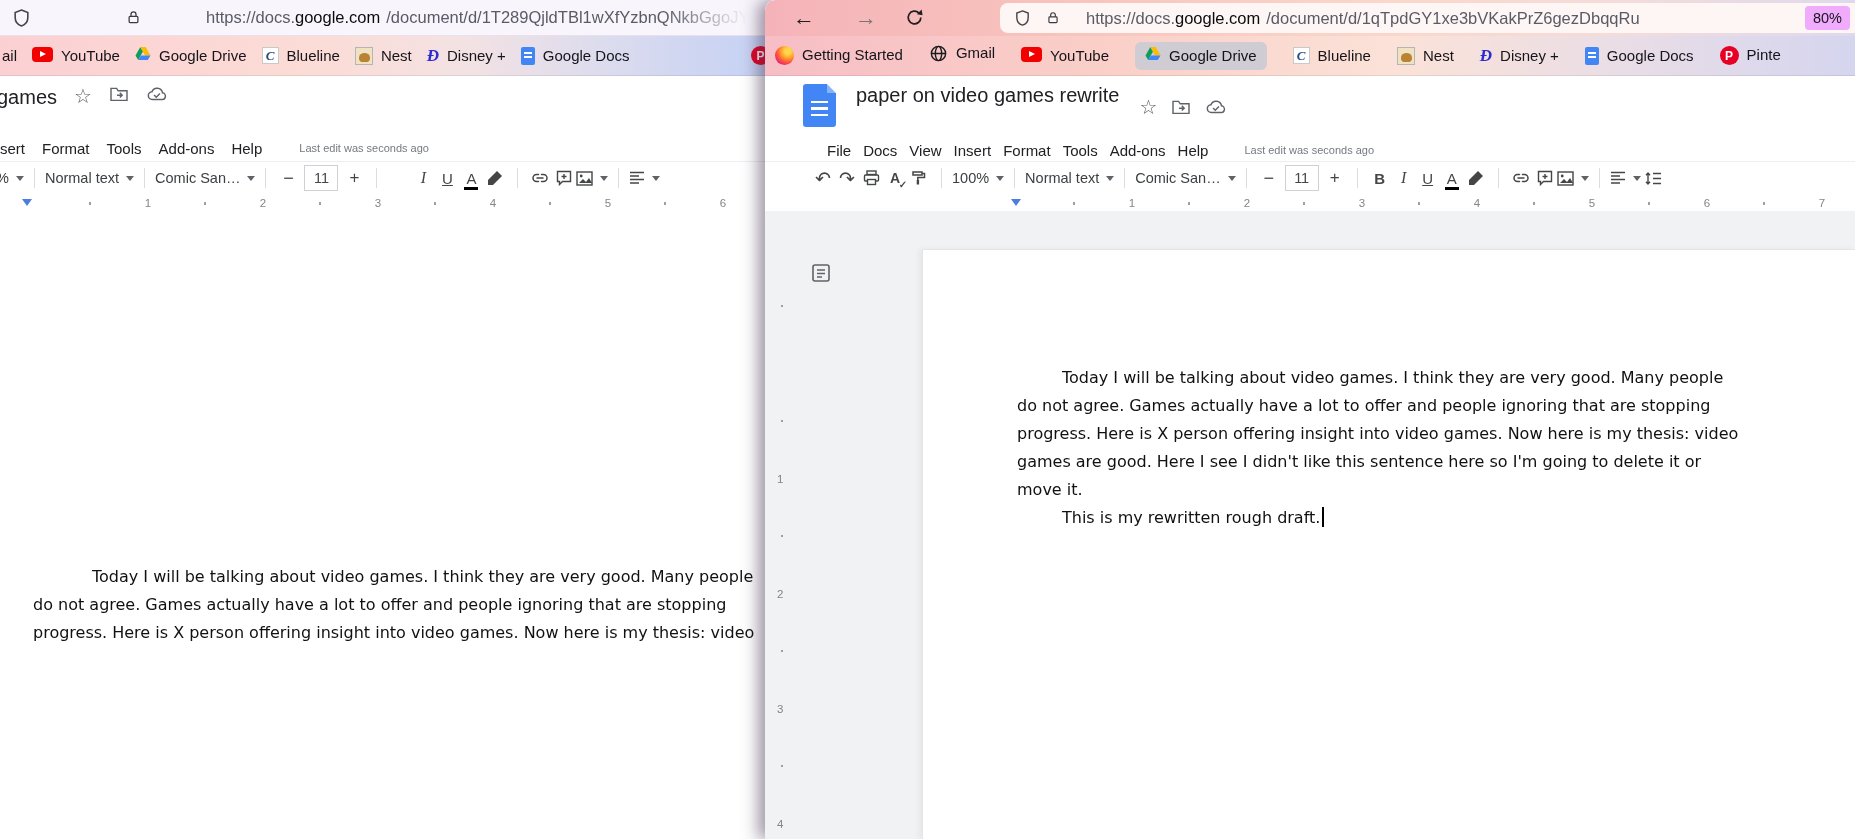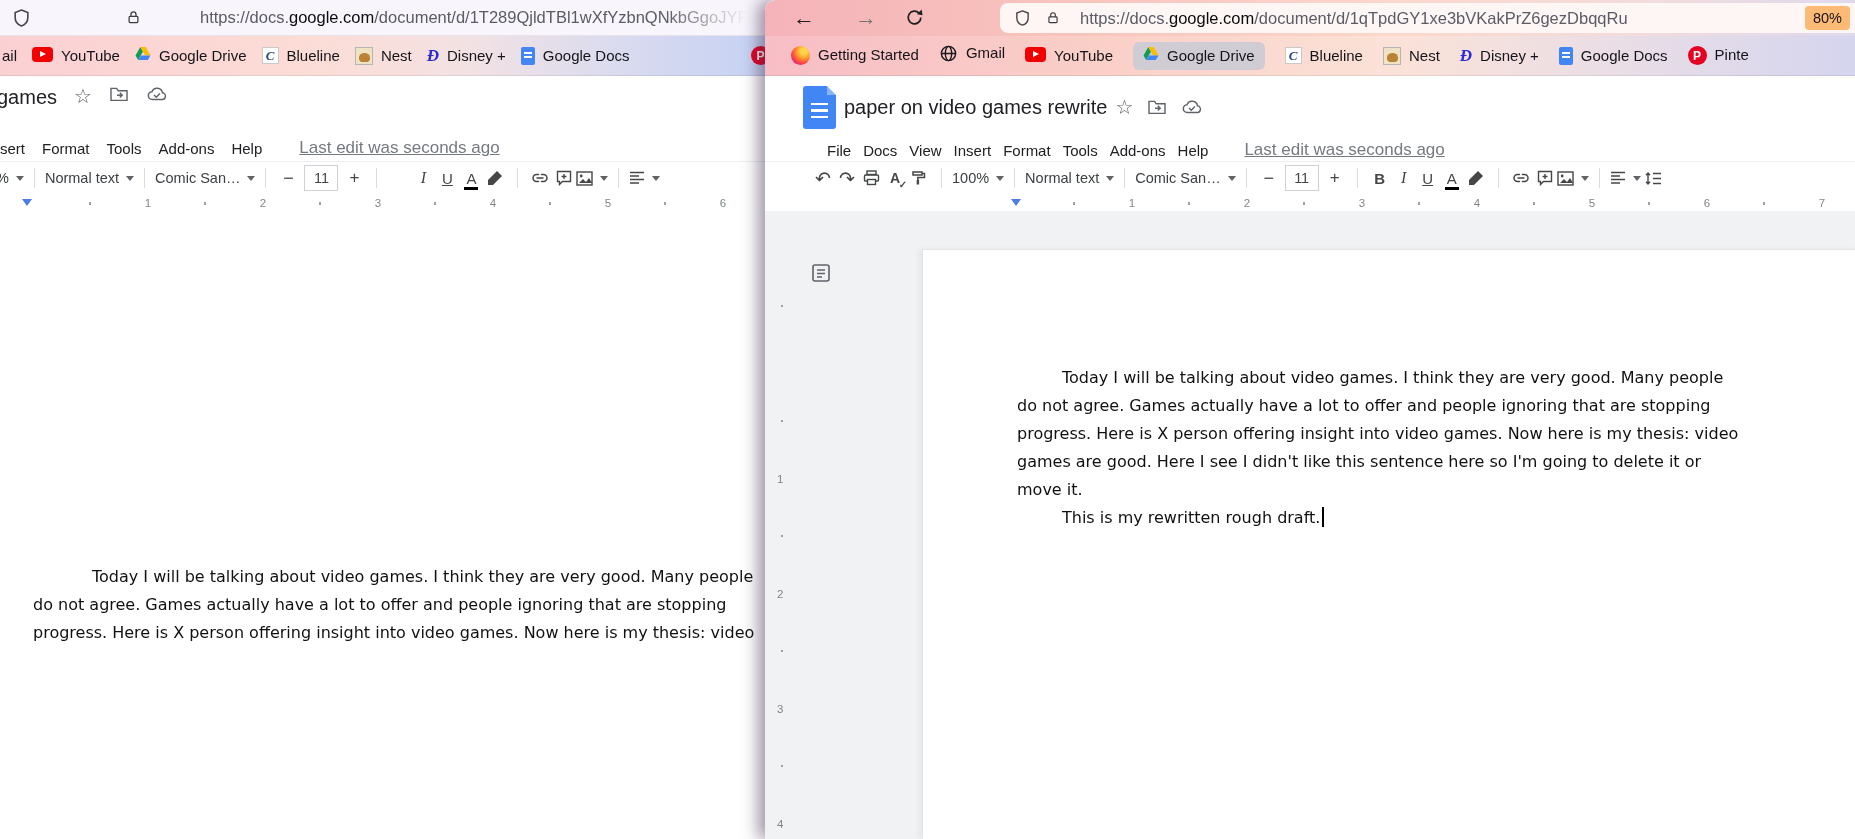--- a/index.html
+++ b/index.html
@@ -13,21 +13,21 @@
   .tb-btn{display:flex;align-items:center;justify-content:center;min-width:24px;height:26px;color:#444746;font-size:15px;flex:none;}
   .tb-select{display:flex;align-items:center;font-size:14.5px;color:#3c4043;white-space:nowrap;flex:none;}
   .tb-b{font-weight:bold;font-size:15px;}
   .tb-i{font-family:"Liberation Serif",serif;font-style:italic;font-size:16px;}
   .tb-u{text-decoration:underline;font-size:15px;}
   .tb-A{position:relative;font-size:15px;}
   .tb-A::after{content:"";position:absolute;left:-2px;right:-2px;bottom:-3px;height:3px;background:#000;}
   .spell{position:relative;font-size:14px;font-weight:bold;color:#444746;}
   .spell em{position:absolute;font-style:normal;font-size:10px;right:-7px;bottom:-4px;}
   .menu-item{font-size:15px;color:#202124;white-space:nowrap;}
-  .last-edit{font-size:17px;color:#757a80;text-decoration:underline;white-space:nowrap;}
+  .last-edit{font-size:11px;color:#757a80;white-space:nowrap;}
   .docs-title{font-size:20px;color:#202124;white-space:nowrap;}
   .hdr-ic{color:#5f6368;display:flex;align-items:center;}
   .star{font-size:20px;color:#5f6368;line-height:1;}
   .ruler-num{position:absolute;font-size:11.5px;color:#80868b;}
   .h-ruler .ruler-num{top:1px;transform:translateX(-50%);}
   .v-ruler .ruler-num{left:8px;transform:translateY(-50%);}
   .indent-marker{position:absolute;top:3px;width:0;height:0;border-left:5.5px solid transparent;border-right:5.5px solid transparent;border-top:7px solid #4b7de2;}
   .doc-line{height:28px;line-height:28px;font-size:16px;color:#111;white-space:nowrap;font-family:"DejaVu Sans",sans-serif;}
   .text-cursor{display:inline-block;width:2px;height:20px;background:#000;vertical-align:-4px;margin-left:2px;}
 
@@ -47,21 +47,21 @@
   .i-nest::after{content:"";position:absolute;left:3px;top:5px;width:11px;height:9px;background:#b98234;border-radius:50% 50% 40% 40%;}
   .i-dis{font-family:"Liberation Serif",serif;font-style:italic;font-weight:bold;font-size:17px;color:#2b2bd0;line-height:1;flex:none;}
   .i-pin{width:19px;height:19px;border-radius:50%;background:#e60023;color:#fff;font-weight:bold;font-size:12px;
      display:flex;align-items:center;justify-content:center;flex:none;}
   .bm-active{background:#cfccd4;border-radius:6px;padding:5px 10px;}
 
   
   .wl{position:absolute;left:0;top:0;width:775px;height:839px;background:#fff;overflow:hidden;}
   .wl-nav{position:absolute;top:0;left:0;width:100%;height:36px;background:#f8f5fc;border-bottom:1px solid #e9e0ea;}
   .url-text{position:absolute;top:0;height:35px;line-height:35px;font-size:16.5px;white-space:nowrap;}
-  .u-dim{color:#5b5b66;} .u-dom{color:#0c0c0d;}
+  .u-dim{color:#5b5b66;margin-left:6px;} .u-dom{color:#0c0c0d;}
   .wl-url-fade{position:absolute;right:0;top:0;width:110px;height:35px;background:linear-gradient(90deg,rgba(248,245,252,0),#f8f5fc 75%);}
   .wl-bm{position:absolute;top:36px;left:0;width:100%;height:40px;display:flex;align-items:center;gap:15px;padding-left:2px;
      background:linear-gradient(90deg,#fbd0d3 0%,#fcdcd6 40%,#f3e2e3 60%,#dcdcee 78%,#c9d3f3 95%);
      border-bottom:1px solid rgba(0,0,0,.08);}
   .wl-pin{position:absolute;left:751px;top:46px;}
   .wl-title-row{position:absolute;top:86px;left:0;height:32px;display:flex;align-items:flex-start;gap:17px;}
   .wl-menu-row{position:absolute;top:138px;left:0;height:20px;display:flex;align-items:center;gap:17px;justify-content:center;}
   .wl-tools{position:absolute;top:161px;left:0;width:100%;height:33px;border-top:1px solid #eceef1;display:flex;align-items:center;}
   .wl-ruler{position:absolute;top:196px;left:0;width:100%;height:15px;background:#fff;}
   .wl-ruler .ticks{position:absolute;left:33px;right:0;top:6px;height:3px;
@@ -71,26 +71,26 @@
   .wl-text .indent{padding-left:59px;}
 
   
   .wr{position:absolute;left:765px;top:0;width:1090px;height:839px;background:#fff;overflow:hidden;
       border-top-left-radius:10px;box-shadow:-7px 0 16px rgba(70,50,80,.5);}
   .wr-nav{position:absolute;top:0;left:0;width:100%;height:36px;border-top-left-radius:10px;
      background:linear-gradient(95deg,#f5b3b9 0%,#f8c5bd 30%,#fbd7cb 58%,#f4dcda 78%,#ded9ed 100%);}
   .nav-arrow{position:absolute;top:2px;font-size:22px;line-height:32px;color:#1f1f1f;}
   .wr-pill{position:absolute;left:235px;top:3px;right:0;height:30px;background:#fdf6f5;border-radius:8px 0 0 8px;}
   .wr-url-fade{position:absolute;right:64px;top:2px;width:80px;height:26px;background:linear-gradient(90deg,rgba(253,246,245,0),#fdf6f5 75%);}
-  .zoom-badge{position:absolute;right:5px;top:3px;height:24px;line-height:24px;padding:0 8px;background:#fdba74;border-radius:4px;
+  .zoom-badge{position:absolute;right:5px;top:3px;height:24px;line-height:24px;padding:0 8px;background:#f0abfc;border-radius:4px;
      font-size:14.5px;color:#15141a;}
-  .wr-bm{position:absolute;top:36px;left:0;width:100%;height:40px;display:flex;align-items:center;gap:20px;padding-left:26px;
+  .wr-bm{position:absolute;top:36px;left:0;width:100%;height:40px;display:flex;align-items:center;gap:26px;padding-left:10px;
      background:linear-gradient(90deg,#f7bec5 0%,#fad0c8 32%,#fbe2d8 58%,#e8dde7 80%,#d5d5ef 100%);
      border-bottom:1px solid rgba(0,0,0,.08);}
-  .wr-title-row{position:absolute;top:84px;left:38px;height:46px;display:flex;align-items:center;gap:8px;}
+  .wr-title-row{position:absolute;top:84px;left:38px;height:46px;display:flex;gap:20px;}
   .docs-icon-lg{width:33px;height:43px;background:#4285f4;border-radius:3px;position:relative;flex:none;}
   .docs-icon-lg::before{content:"";position:absolute;top:0;right:0;border-left:9px solid #8ab4f8;border-top:9px solid #fff;}
   .docs-icon-lg::after{content:"";position:absolute;left:8px;right:8px;top:17px;height:17px;
      background:repeating-linear-gradient(180deg,#fff 0 2.5px,transparent 2.5px 6.5px);}
   .t-icons{display:flex;align-items:center;gap:14px;}
   .wr-menu-row{position:absolute;top:140px;left:62px;height:20px;display:flex;align-items:center;gap:12px;}
   .wr-menu-row .last-edit{margin-left:24px;}
   .wl-menu-row .last-edit{margin-left:20px;}
   .wr-tools{position:absolute;top:161px;left:0;width:100%;height:33px;border-top:1px solid #eceef1;display:flex;align-items:center;padding-left:46px;}
   .wr-ruler{position:absolute;top:196px;left:0;width:100%;height:15px;background:#fff;}

